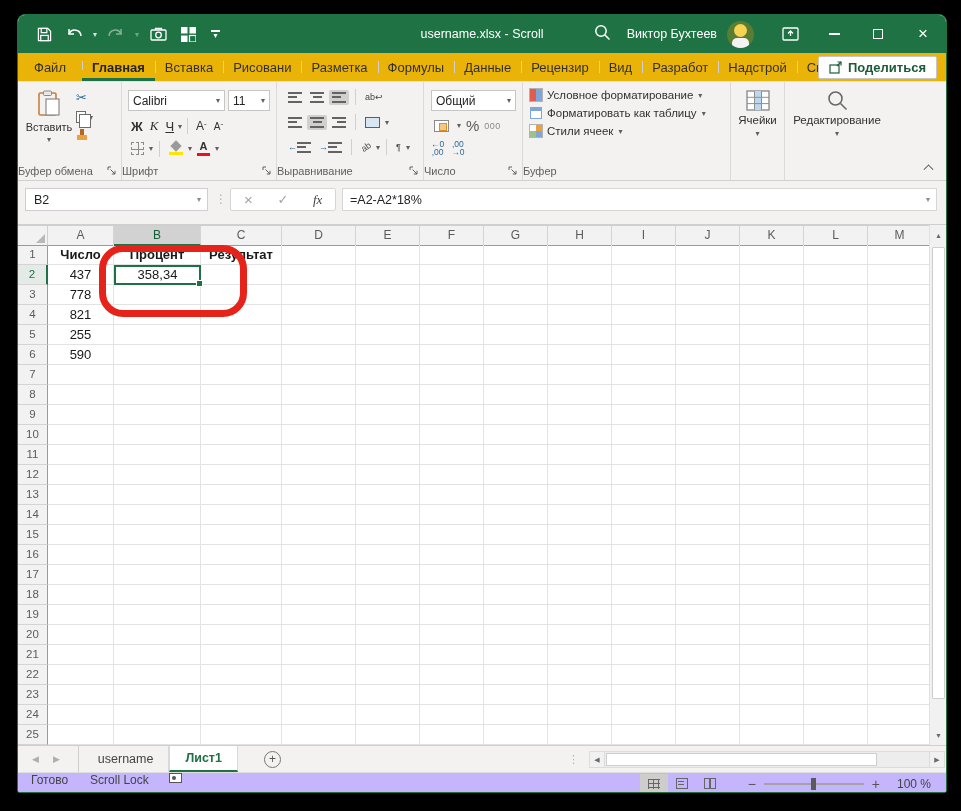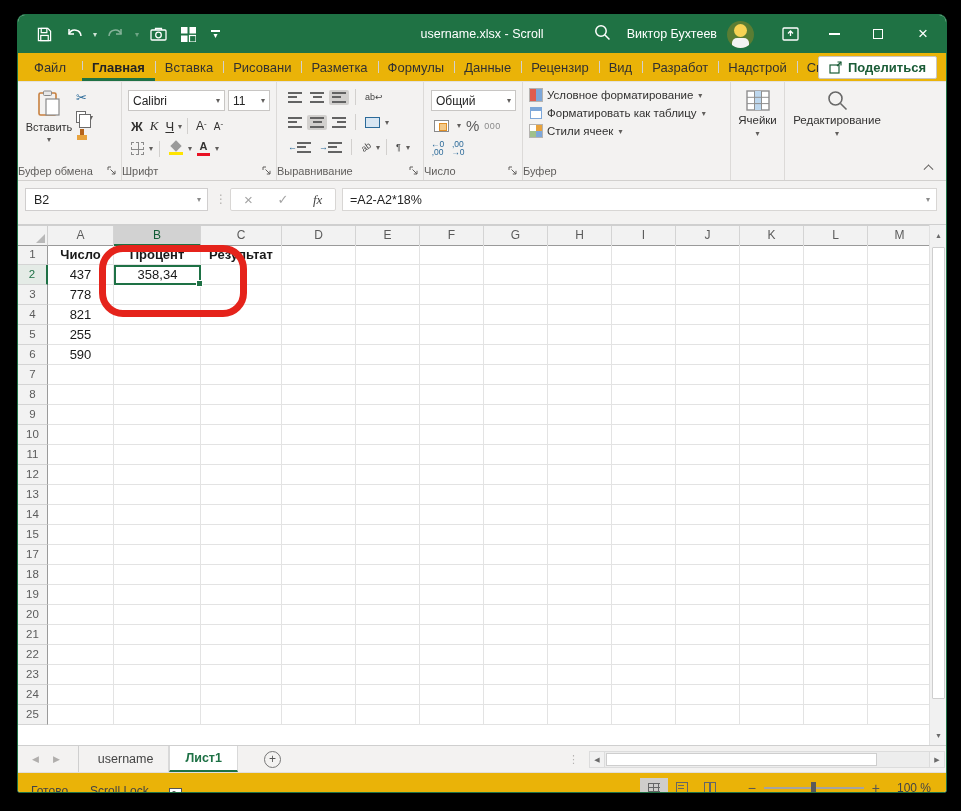--- a/index.html
+++ b/index.html
@@ -167,21 +167,21 @@
   .stab.active { background:#fff; color:#1e7145; font-weight:bold; border-bottom:2px solid #1e7145; border-left:1px solid #d9d9d9; }
   .newsheet { width:17px; height:17px; border:1.2px solid #767676; border-radius:50%; color:#555; font-size:12px; line-height:14px; text-align:center; align-self:center; margin-left:26px; }
   .hscroll-area { position:absolute; right:0; top:0; height:27px; display:flex; align-items:center; }
   .hs-dots { color:#b5b3b1; font-size:11px; margin-right:10px; }
   .hs-btn { width:16px; height:17px; background:#f1f1f1; border:1px solid #dcdcdc; display:flex; align-items:center; justify-content:center; font-size:7px; color:#6a6a6a; }
   .hs-track { width:324px; height:17px; background:#ededed; border-top:1px solid #dcdcdc; border-bottom:1px solid #dcdcdc; position:relative; }
   .hs-thumb { position:absolute; left:1px; top:1px; width:271px; height:13px; background:#fff; border:1px solid #cecece; }
   .hs-right { margin-right:1px; }
 
   
-  .statusbar { position:absolute; left:0; top:757px; width:100%; height:26px; background:#eab308; border-top:1px solid #e1dfdd; display:flex; align-items:flex-end; font-size:12px; color:#444; }
+  .statusbar { position:absolute; left:0; top:757px; width:100%; height:26px; background:#c4b5fd; border-top:1px solid #e1dfdd; display:flex; align-items:flex-start; font-size:12px; color:#444; }
   .sb-mode { padding-left:13px; }
   .sb-scrolllock { padding-left:22px; }
   .macro-ic { position:relative; width:13px; height:10px; border:1px solid #555; margin-left:20px; background:#fff; }
   .macro-ic::after { content:""; position:absolute; left:2px; top:2px; width:4px; height:4px; background:#555; border-radius:50%; }
   .sb-right { position:absolute; right:0; display:flex; align-items:center; height:21px; }
   .viewbtn { width:28px; height:19px; display:flex; align-items:center; justify-content:center; }
   .viewbtn.sel { background:#cfcdcb; }
   .v-normal { width:12px; height:10px; background:
       linear-gradient(#666,#666) 0 0/12px 1.4px, linear-gradient(#666,#666) 0 4.3px/12px 1.4px, linear-gradient(#666,#666) 0 8.6px/12px 1.4px,
       linear-gradient(#666,#666) 0 0/1.4px 10px, linear-gradient(#666,#666) 5.3px 0/1.4px 10px, linear-gradient(#666,#666) 10.6px 0/1.4px 10px;
@@ -786,20 +786,36 @@
           <div class="cell" style="width: 64px;"></div>
           <div class="cell" style="width: 64px;"></div>
           <div class="cell" style="width: 64px;"></div>
           <div class="cell" style="width: 64px;"></div>
           <div class="cell" style="width: 64px;"></div>
           <div class="cell" style="width: 64px;"></div>
           <div class="cell" style="width: 64px;"></div>
           <div class="cell" style="width: 64px;"></div>
         </div>
         <div class="grow">
+          <div class="rowhdr">16</div>
+          <div class="cell" style="width: 66px;"></div>
+          <div class="cell" style="width: 87px;"></div>
+          <div class="cell" style="width: 81px;"></div>
+          <div class="cell" style="width: 74px;"></div>
+          <div class="cell" style="width: 64px;"></div>
+          <div class="cell" style="width: 64px;"></div>
+          <div class="cell" style="width: 64px;"></div>
+          <div class="cell" style="width: 64px;"></div>
+          <div class="cell" style="width: 64px;"></div>
+          <div class="cell" style="width: 64px;"></div>
+          <div class="cell" style="width: 64px;"></div>
+          <div class="cell" style="width: 64px;"></div>
+          <div class="cell" style="width: 64px;"></div>
+        </div>
+        <div class="grow">
           <div class="rowhdr">17</div>
           <div class="cell" style="width: 66px;"></div>
           <div class="cell" style="width: 87px;"></div>
           <div class="cell" style="width: 81px;"></div>
           <div class="cell" style="width: 74px;"></div>
           <div class="cell" style="width: 64px;"></div>
           <div class="cell" style="width: 64px;"></div>
           <div class="cell" style="width: 64px;"></div>
           <div class="cell" style="width: 64px;"></div>
           <div class="cell" style="width: 64px;"></div>

